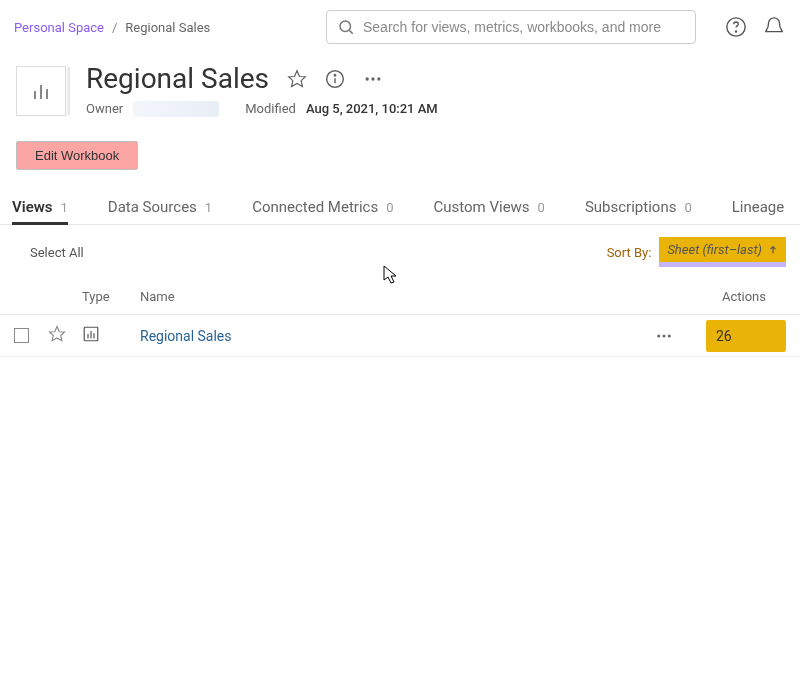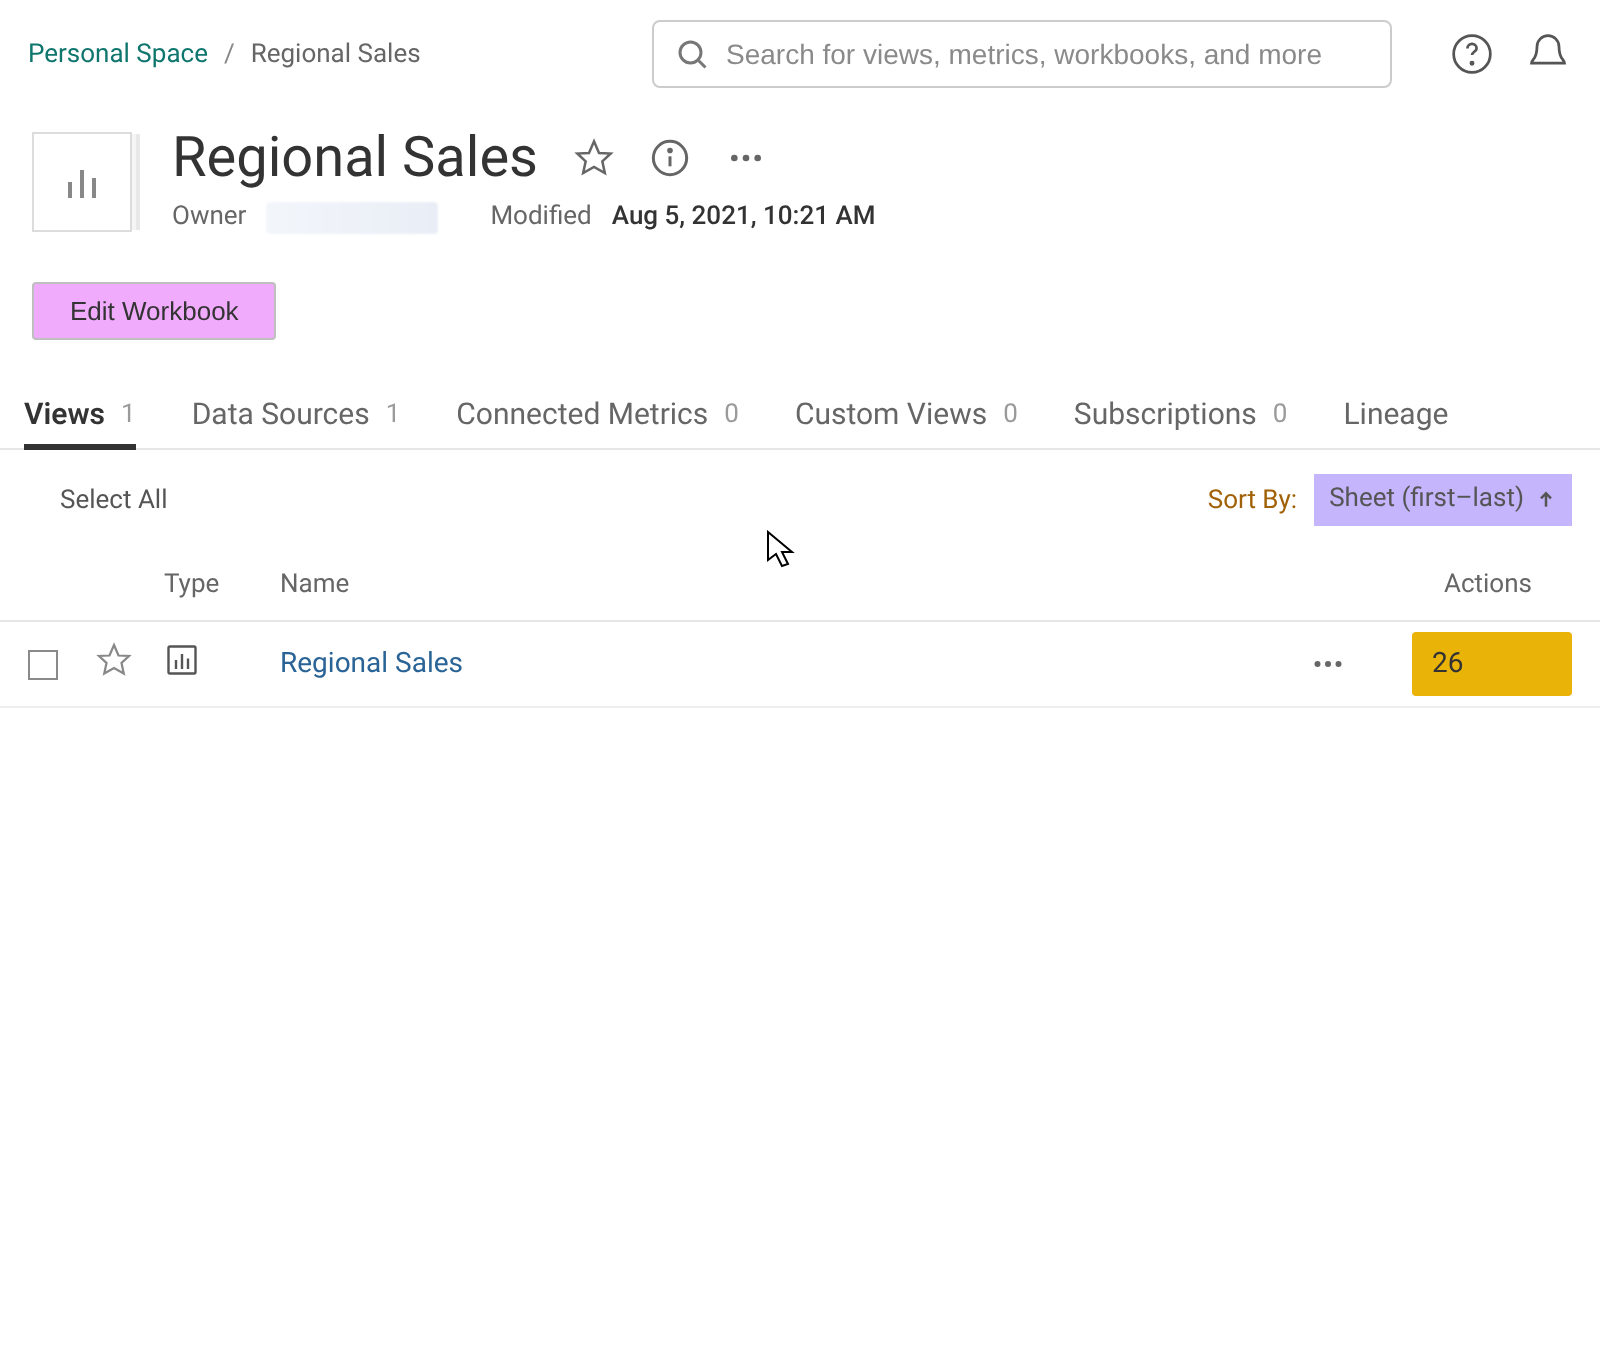--- a/index.html
+++ b/index.html
@@ -23,21 +23,21 @@
       gap: 16px;
     }
     .breadcrumbs {
       display: flex;
       align-items: center;
       gap: 8px;
       font-size: 13px;
       flex: 0 0 auto;
     }
     .breadcrumb-link {
-      color: #0f766e;
+      color: #8b5cf6;
       cursor: pointer;
     }
     .breadcrumb-sep {
       color: #888;
     }
     .breadcrumb-current {
       color: #666;
     }
     .topbar-spacer {
       flex: 1;
@@ -136,32 +136,32 @@
     .meta-value {
       color: #333;
       font-weight: 500;
     }
 
     .actions-row {
       padding: 24px 16px 20px 16px;
     }
     .edit-btn {
       border: 1px solid #bfbfbf;
-      background: #f0abfc;
+      background: #fca5a5;
       padding: 6px 18px;
       border-radius: 2px;
       font-size: 13px;
       color: #333;
       cursor: pointer;
     }
 
     .tabs-row {
       display: flex;
       align-items: center;
-      gap: 28px;
+      gap: 40px;
       padding: 0 12px;
       border-bottom: 1px solid #e6e6e6;
       font-size: 15px;
       color: #666;
     }
     .tab {
       display: flex;
       align-items: center;
       gap: 8px;
       padding: 8px 0;
@@ -200,27 +200,28 @@
     }
     .toolbar-spacer {
       flex: 1;
     }
     .sort-label {
       color: #a16207;
       margin-right: 8px;
     }
     .sort-select {
       padding: 5px 8px;
-      border-bottom: 1px solid #c4b5fd;
-      background: #c4b5fd;
+      border-bottom: 5px solid #c4b5fd;
+      background: #eab308;
       font-size: 13px;
       cursor: pointer;
       display: flex;
       align-items: center;
       gap: 6px;
+      font-style: italic;
     }
 
     .table-head {
       display: flex;
       align-items: center;
       padding: 10px 14px 10px 14px;
       font-size: 13px;
       color: #666;
       border-bottom: 1px solid #e6e6e6;
     }

